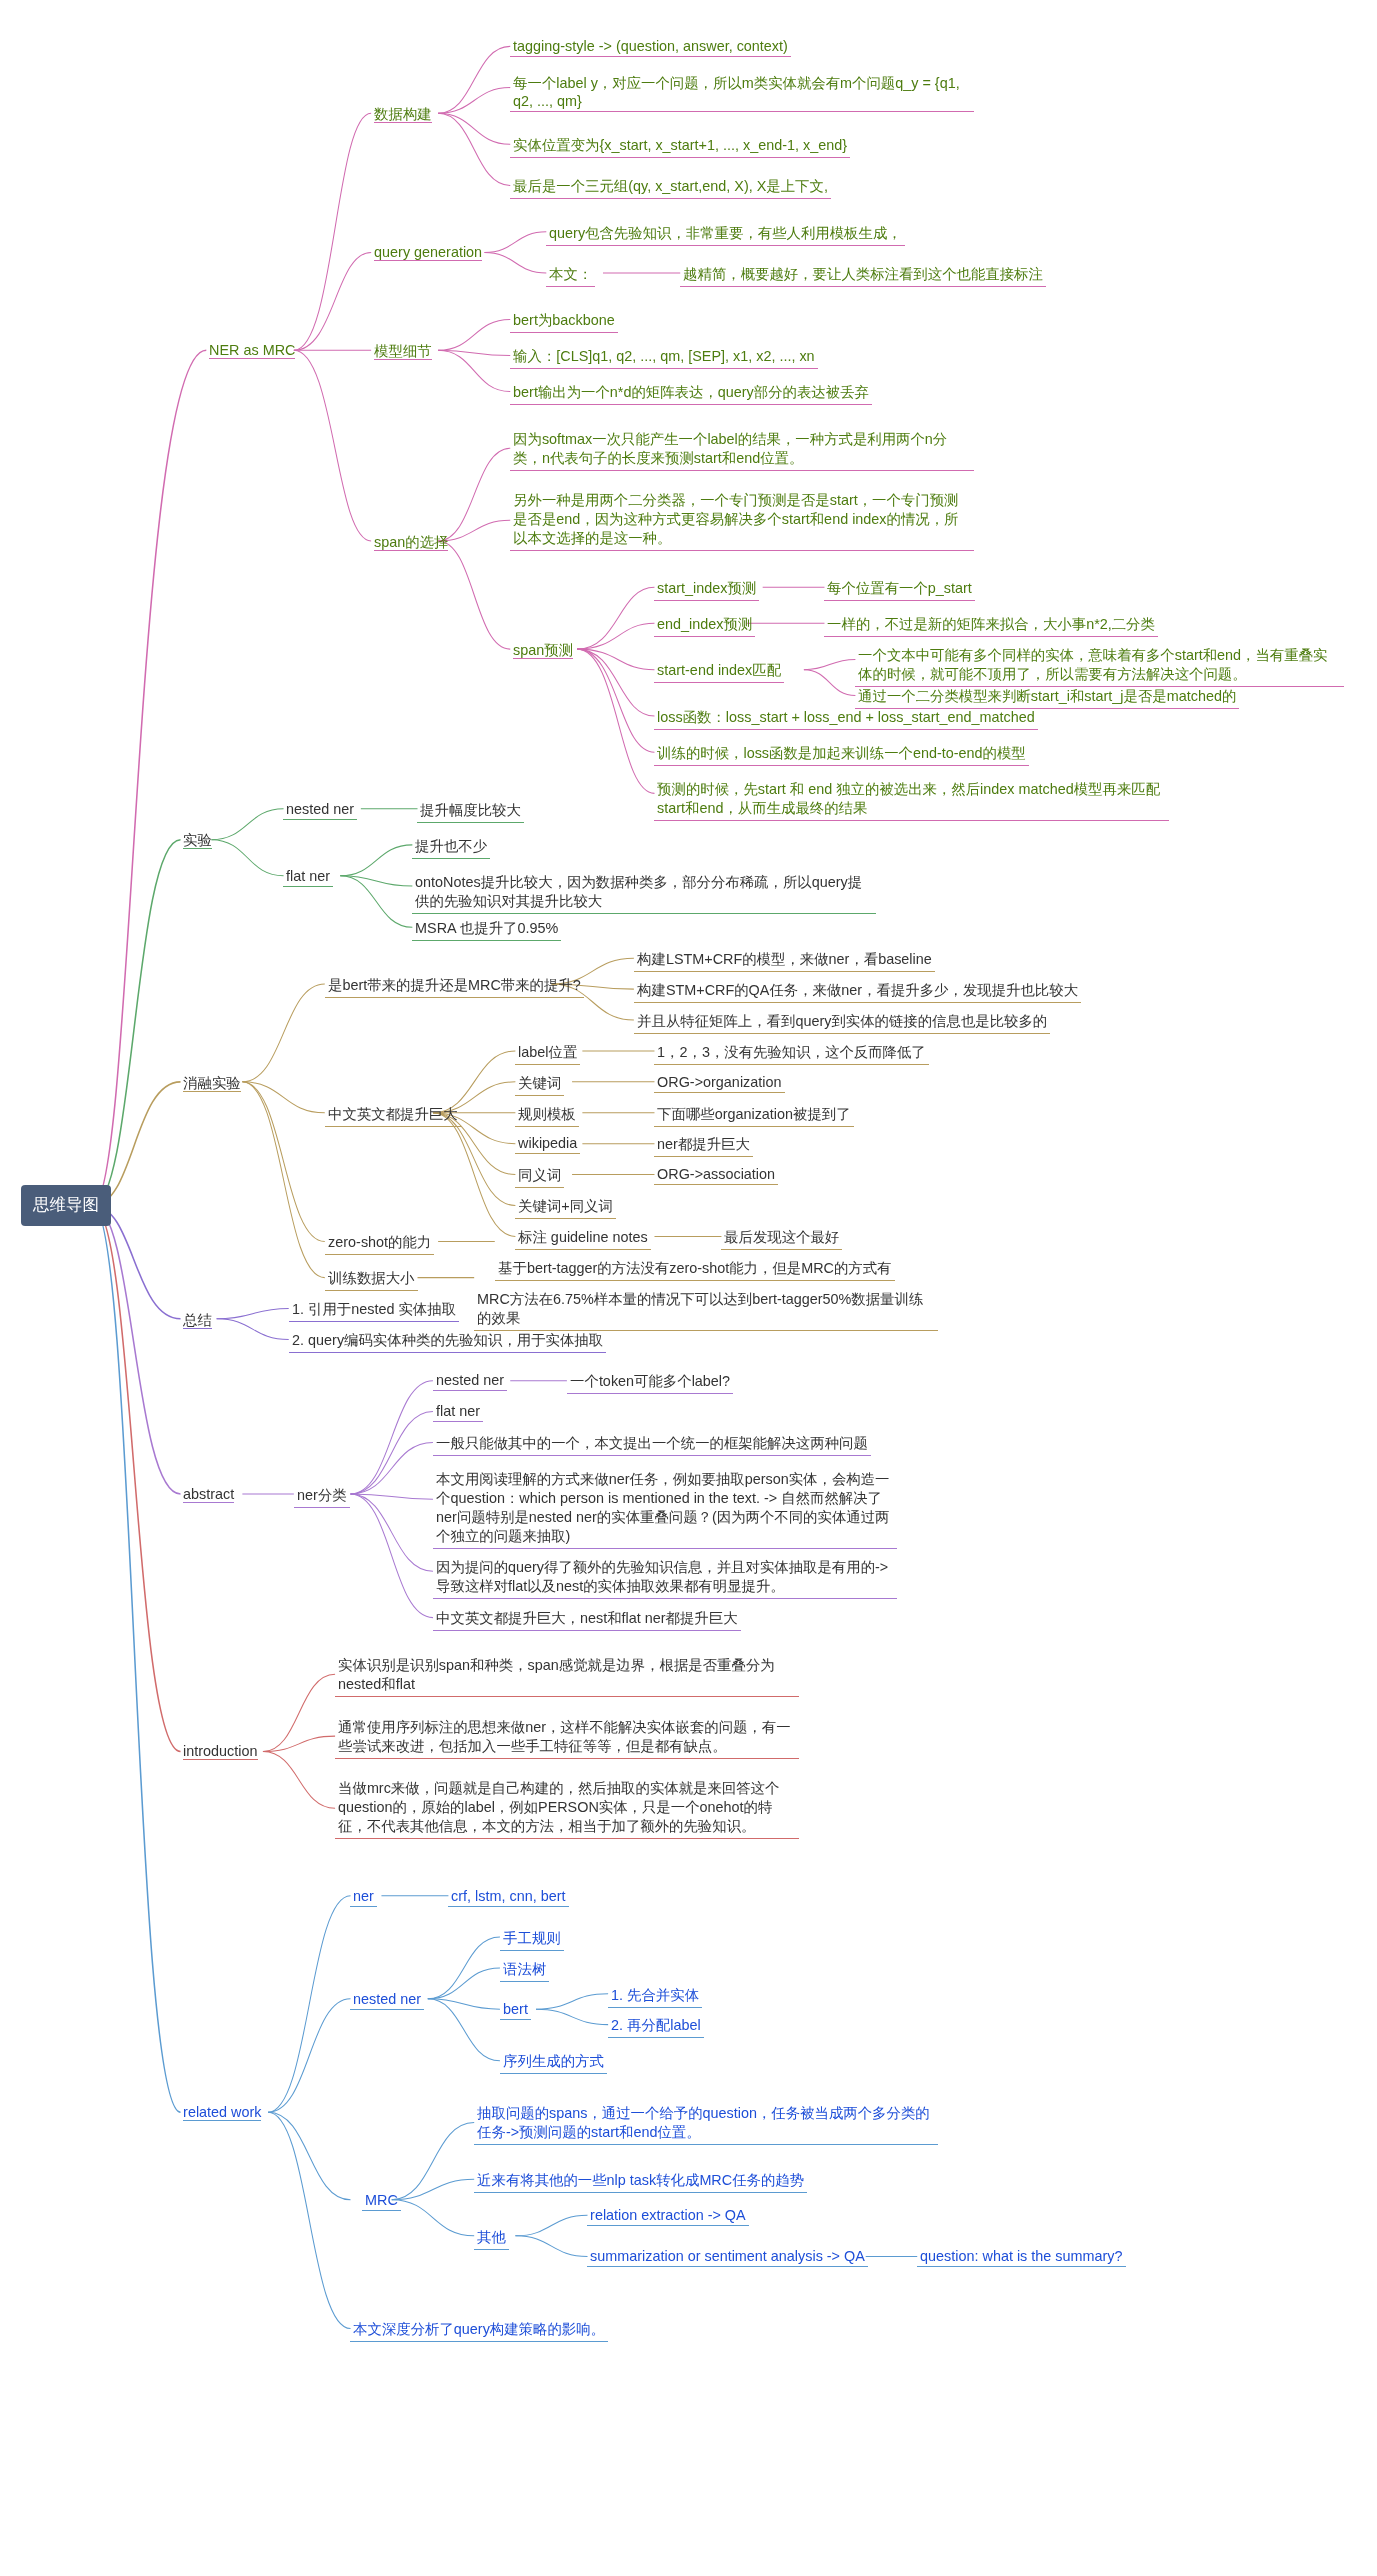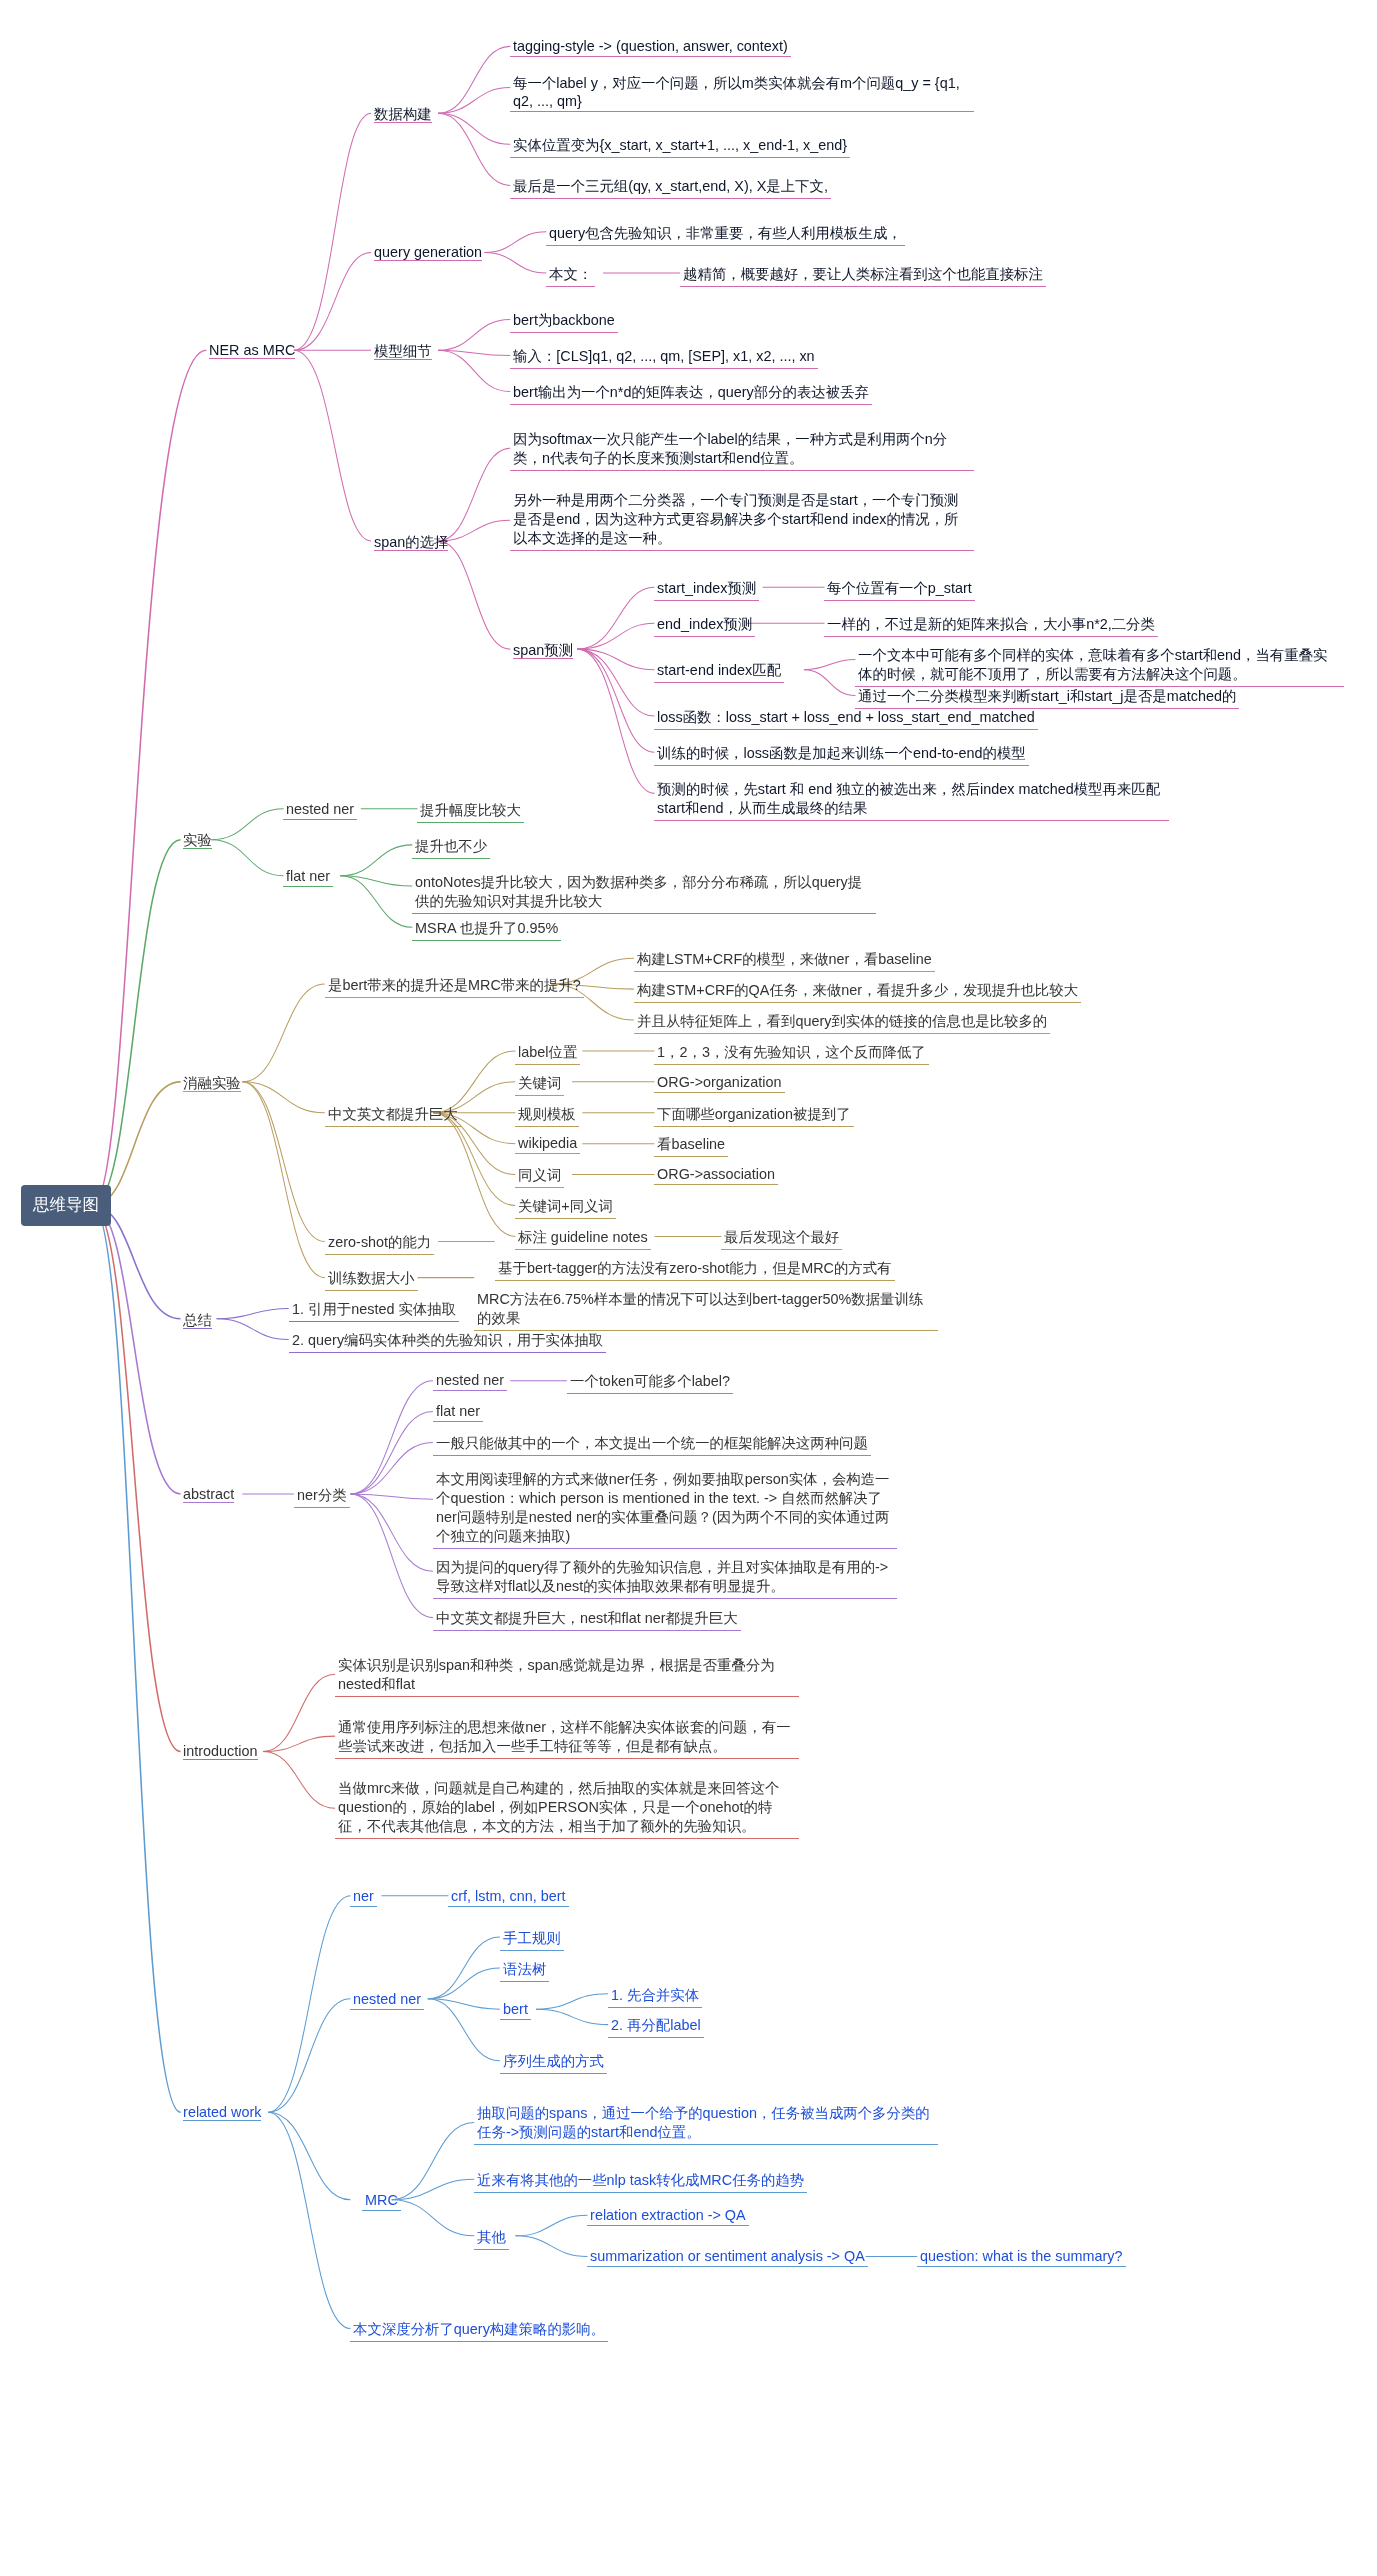--- a/index.html
+++ b/index.html
@@ -2,21 +2,21 @@
 <html style="font-size:8.2px"><head>
   <meta charset="utf-8">
   <style>
     * { margin: 0; padding: 0; box-sizing: border-box; }
     body { font-family: "PingFang SC", "Microsoft YaHei", sans-serif; font-size: 14.4px; background: #fff; width: 1378px; height: 2615px; position: relative; }
     .root { position: absolute; left: 20.6px; top: 1185px; background: #4a5d7a; color: #fff; padding: 9.3px 12.4px; border-radius: 4.1px; font-size: 16.5px; white-space: nowrap; }
     .node { white-space: nowrap; padding: 2.1px 3.1px; }
     .leaf { border-bottom: 1px solid; }
     svg { position: absolute; top: 0; left: 0; width: 1378px; height: 2615px; z-index: 0; pointer-events: none; }
     .layer { position: absolute; z-index: 1; }
-    .c-pink { color: #0f172a; border-color: #d16bb0; }
+    .c-pink { color: #4d7c0f; border-color: #d16bb0; }
     .c-green { color: #333; border-color: #5ca86b; }
     .c-olive { color: #333; border-color: #b89d5e; }
     .c-purple { color: #333; border-color: #8a6fd1; }
     .c-violet { color: #333; border-color: #a879d1; }
     .c-red { color: #333; border-color: #d16b6b; }
     .c-blue { color: #1d4ed8; border-color: #5b9bd1; }
   </style>
 </head>
 <body>
 
@@ -168,21 +168,21 @@
 <div class="layer node leaf c-olive" style="left:634px;top:979px;">构建STM+CRF的QA任务，来做ner，看提升多少，发现提升也比较大</div>
 <div class="layer node leaf c-olive" style="left:634px;top:1010px;">并且从特征矩阵上，看到query到实体的链接的信息也是比较多的</div>
 <div class="layer node leaf c-olive" style="left:325px;top:1103px;">中文英文都提升巨大</div>
 <div class="layer node leaf c-olive" style="left:515px;top:1041px;">label位置</div>
 <div class="layer node leaf c-olive" style="left:654px;top:1041px;">1，2，3，没有先验知识，这个反而降低了</div>
 <div class="layer node leaf c-olive" style="left:515px;top:1072px;">关键词</div>
 <div class="layer node leaf c-olive" style="left:654px;top:1072px;">ORG-&gt;organization</div>
 <div class="layer node leaf c-olive" style="left:515px;top:1103px;">规则模板</div>
 <div class="layer node leaf c-olive" style="left:654px;top:1103px;">下面哪些organization被提到了</div>
 <div class="layer node leaf c-olive" style="left:515px;top:1133px;">wikipedia</div>
-<div class="layer node leaf c-olive" style="left:654px;top:1133px;">看baseline</div>
+<div class="layer node leaf c-olive" style="left:654px;top:1133px;">ner都提升巨大</div>
 <div class="layer node leaf c-olive" style="left:515px;top:1164px;">同义词</div>
 <div class="layer node leaf c-olive" style="left:654px;top:1164px;">ORG-&gt;association</div>
 <div class="layer node leaf c-olive" style="left:515px;top:1195px;">关键词+同义词</div>
 <div class="layer node leaf c-olive" style="left:515px;top:1226px;">标注 guideline notes</div>
 <div class="layer node leaf c-olive" style="left:721px;top:1226px;">最后发现这个最好</div>
 <div class="layer node leaf c-olive" style="left:325px;top:1231px;">zero-shot的能力</div>
 <div class="layer node leaf c-olive" style="left:495px;top:1257px;">基于bert-tagger的方法没有zero-shot能力，但是MRC的方式有</div>
 <div class="layer node leaf c-olive" style="left:325px;top:1267px;">训练数据大小</div>
 <div class="layer node leaf c-olive" style="left:474px;top:1288px;max-width:464px;white-space:normal;">MRC方法在6.75%样本量的情况下可以达到bert-tagger50%数据量训练的效果</div>
 

